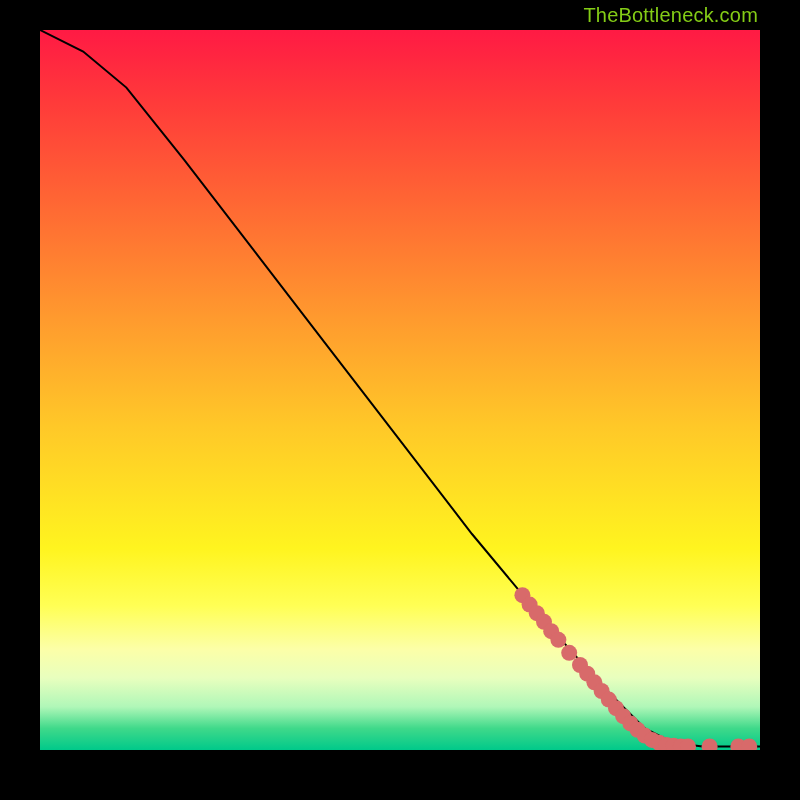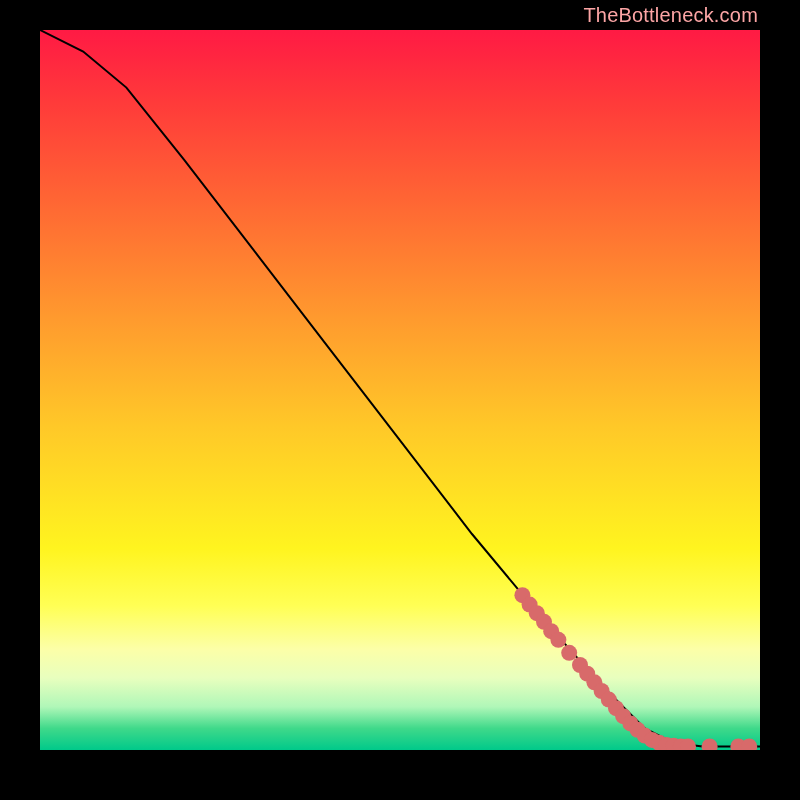--- a/index.html
+++ b/index.html
@@ -37,21 +37,21 @@
       #e8ffbe 90%,
       #b0f7b8 94%,
       #3fd98a 97%,
       #00c98a 100%
     );
   }
   .attribution {
     position: absolute;
     top: 4px;
     right: 42px;
-    color: #fca5a5;
+    color: #84cc16;
     font-size: 20px;
     font-weight: 500;
     letter-spacing: 0.2px;
   }
   svg.overlay {
     position: absolute;
     left: 0;
     top: 0;
     width: 720px;
     height: 720px;

